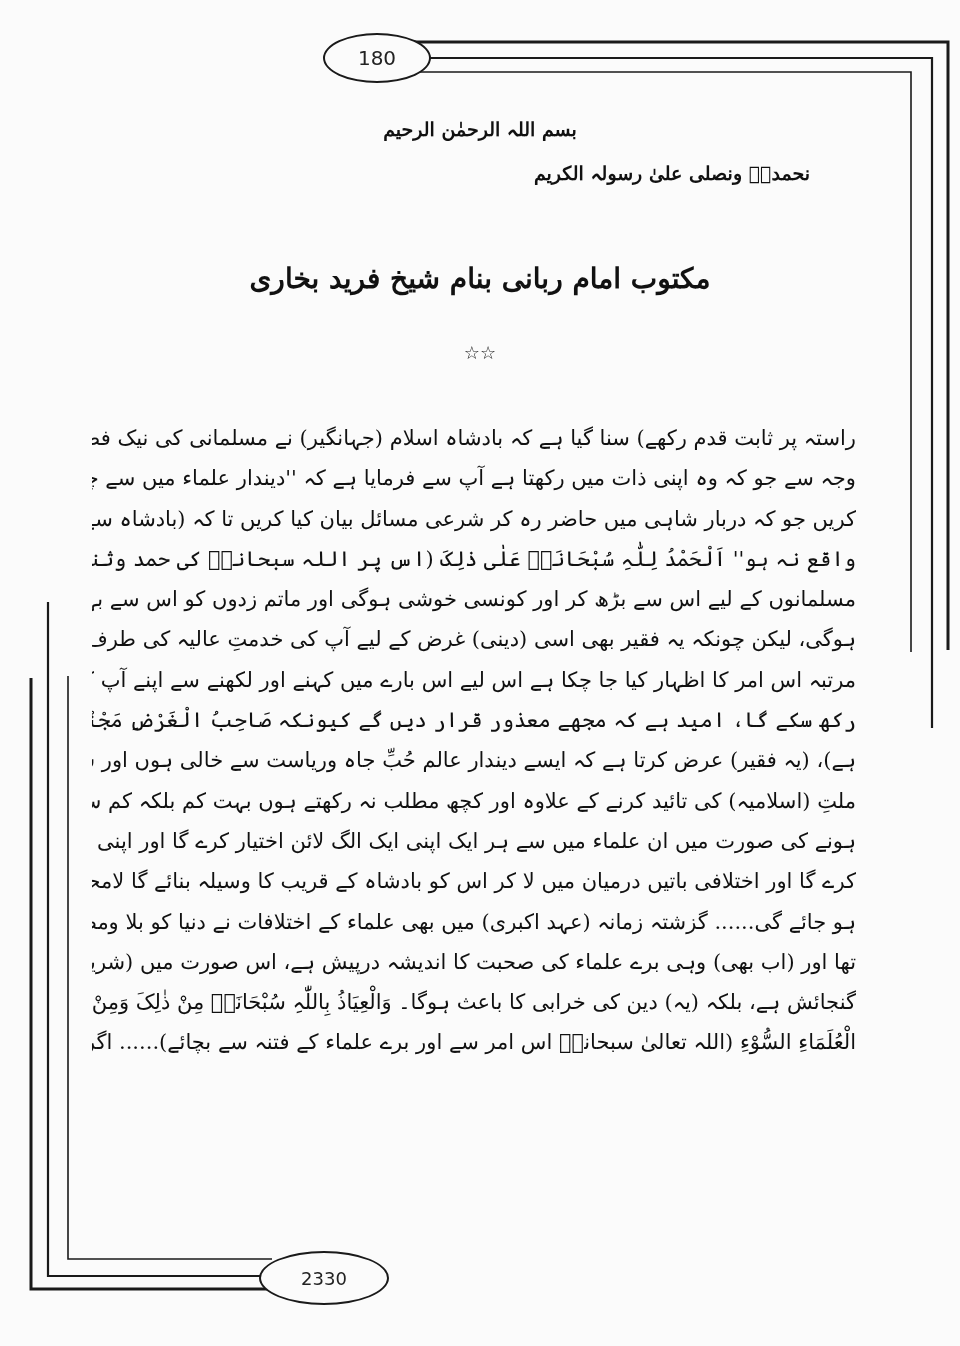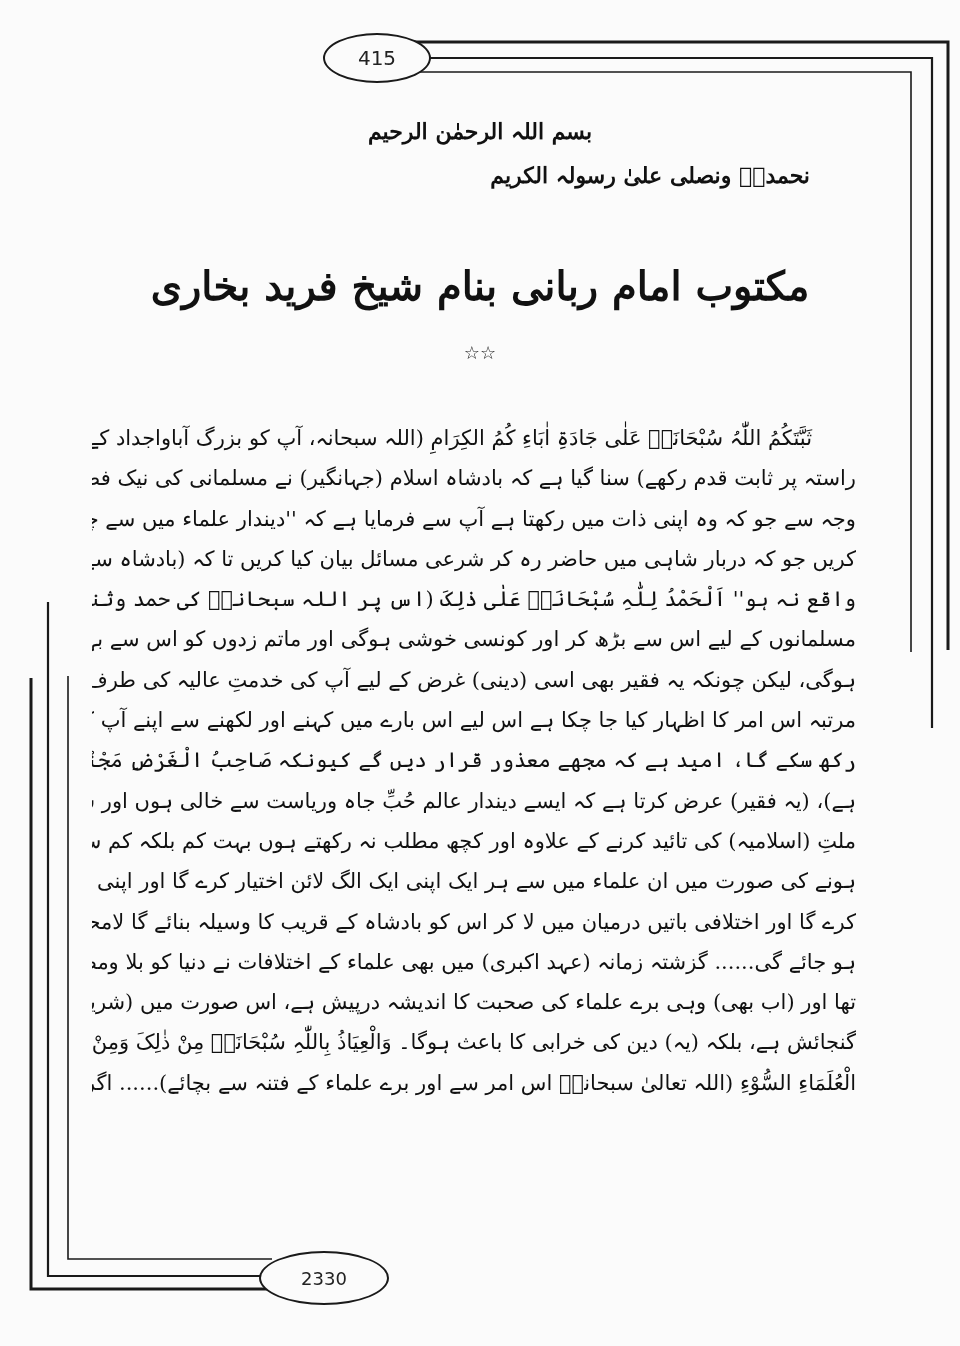--- a/index.html
+++ b/index.html
@@ -12,27 +12,27 @@
     .frame-svg { position: absolute; left: 0; top: 0; width: 960px; height: 1346px; }
     .folio {
       position: absolute; width: 104px; height: 46px; border: 2px solid #1a1a1a; border-radius: 50%;
       background: #fbfbfb; display: flex; align-items: center; justify-content: center;
       font-family: "DejaVu Sans", sans-serif; font-size: 20px; color: #222;
     }
     .folio.top { left: 323px; top: 33px; }
     .folio.bottom { left: 259px; top: 1251px; width: 126px; height: 50px; font-size: 18px; }
     .invocation {
       position: absolute; left: 150px; width: 660px; text-align: center; direction: rtl;
-      font-family: "DejaVu Serif", serif; font-size: 22px; font-weight: bold;
+      font-family: "DejaVu Serif", serif; font-size: 19px; font-weight: bold;
     }
     .invocation.l1 { top: 118px; }
     .invocation.l2 { top: 162px; text-align: right; }
     .title {
       position: absolute; left: 120px; width: 720px; top: 262px; text-align: center; direction: rtl;
-      font-family: "DejaVu Serif", serif; font-size: 40px; font-weight: bold; letter-spacing: 1px;
+      font-family: "DejaVu Serif", serif; font-size: 28px; font-weight: bold; letter-spacing: 1px;
     }
     .stars {
       position: absolute; left: 430px; width: 100px; top: 342px; text-align: center; font-size: 18px; color: #222;
     }
     .body-text {
       position: absolute; left: 92px; width: 764px; top: 418px; direction: rtl;
       font-family: "DejaVu Serif", serif; font-size: 21px; line-height: 40.3px; text-align: justify;
     }
     .body-text p { margin: 0; }
     .body-text .line { display: block; text-align: justify; text-align-last: justify; white-space: nowrap; overflow: hidden; }
@@ -48,32 +48,31 @@
     <polyline points="380,42 948,42 948,650" stroke-width="3"></polyline>
     <polyline points="392,58 932,58 932,728" stroke-width="2.2"></polyline>
     <polyline points="380,72 911,72 911,652" stroke-width="1.6"></polyline>
 
     <polyline points="31,678 31,1289 272,1289" stroke-width="3"></polyline>
     <polyline points="48,602 48,1276 262,1276" stroke-width="2.2"></polyline>
     <polyline points="68,676 68,1259 272,1259" stroke-width="1.6"></polyline>
   </g>
 </svg>
 
-<div class="folio top">415</div>
+<div class="folio top">180</div>
 <div class="folio bottom">2330</div>
 
 <div class="invocation l1">بسم اللہ الرحمٰن الرحیم</div>
 <div class="invocation l2">نحمدہٗ ونصلی علیٰ رسولہ الکریم</div>
 
 <div class="title">مکتوب امام ربانی بنام شیخ فرید بخاری</div>
 <div class="stars">☆☆</div>
 
 <div class="body-text">
   <p>
-    <span class="line para-start">ثَبَّتَکُمُ اللّٰہُ سُبْحَانَہٗ عَلٰی جَادَۃِ اٰبَاءِ کُمُ الکِرَامِ (اللہ سبحانہ، آپ کو بزرگ آباواجداد کے</span>
     <span class="line">راستہ پر ثابت قدم رکھے) سنا گیا ہے کہ بادشاہ اسلام (جہانگیر) نے مسلمانی کی نیک فطرت پر ہونے کی</span>
     <span class="line">وجہ سے جو کہ وہ اپنی ذات میں رکھتا ہے آپ سے فرمایا ہے کہ ''دیندار علماء میں سے چار شخص (علماء) مہیا</span>
     <span class="line">کریں جو کہ دربار شاہی میں حاضر رہ کر شرعی مسائل بیان کیا کریں تا کہ (بادشاہ سے) خلاف شرع کوئی امر</span>
     <span class="line last">واقع نہ ہو'' اَلْحَمْدُ لِلّٰہِ سُبْحَانَہٗ عَلٰی ذٰلِکَ (اس پر اللہ سبحانہٗ کی حمد وثنا ہے)</span>
   </p>
   <p>
     <span class="line">مسلمانوں کے لیے اس سے بڑھ کر اور کونسی خوشی ہوگی اور ماتم زدوں کو اس سے بہتر اور کونسی خوشخبری</span>
     <span class="line">ہوگی، لیکن چونکہ یہ فقیر بھی اسی (دینی) غرض کے لیے آپ کی خدمتِ عالیہ کی طرف متوجہ ہے جیسا کہ کئی</span>
     <span class="line">مرتبہ اس امر کا اظہار کیا جا چکا ہے اس لیے اس بارے میں کہنے اور لکھنے سے اپنے آپ کو ہرگز معاف نہیں</span>
     <span class="line">رکھ سکے گا، امید ہے کہ مجھے معذور قرار دیں گے کیونکہ صَاحِبُ الْغَرْضِ مَجْنُوْنٌ (غرض مند دیوانہ ہوتا</span>

